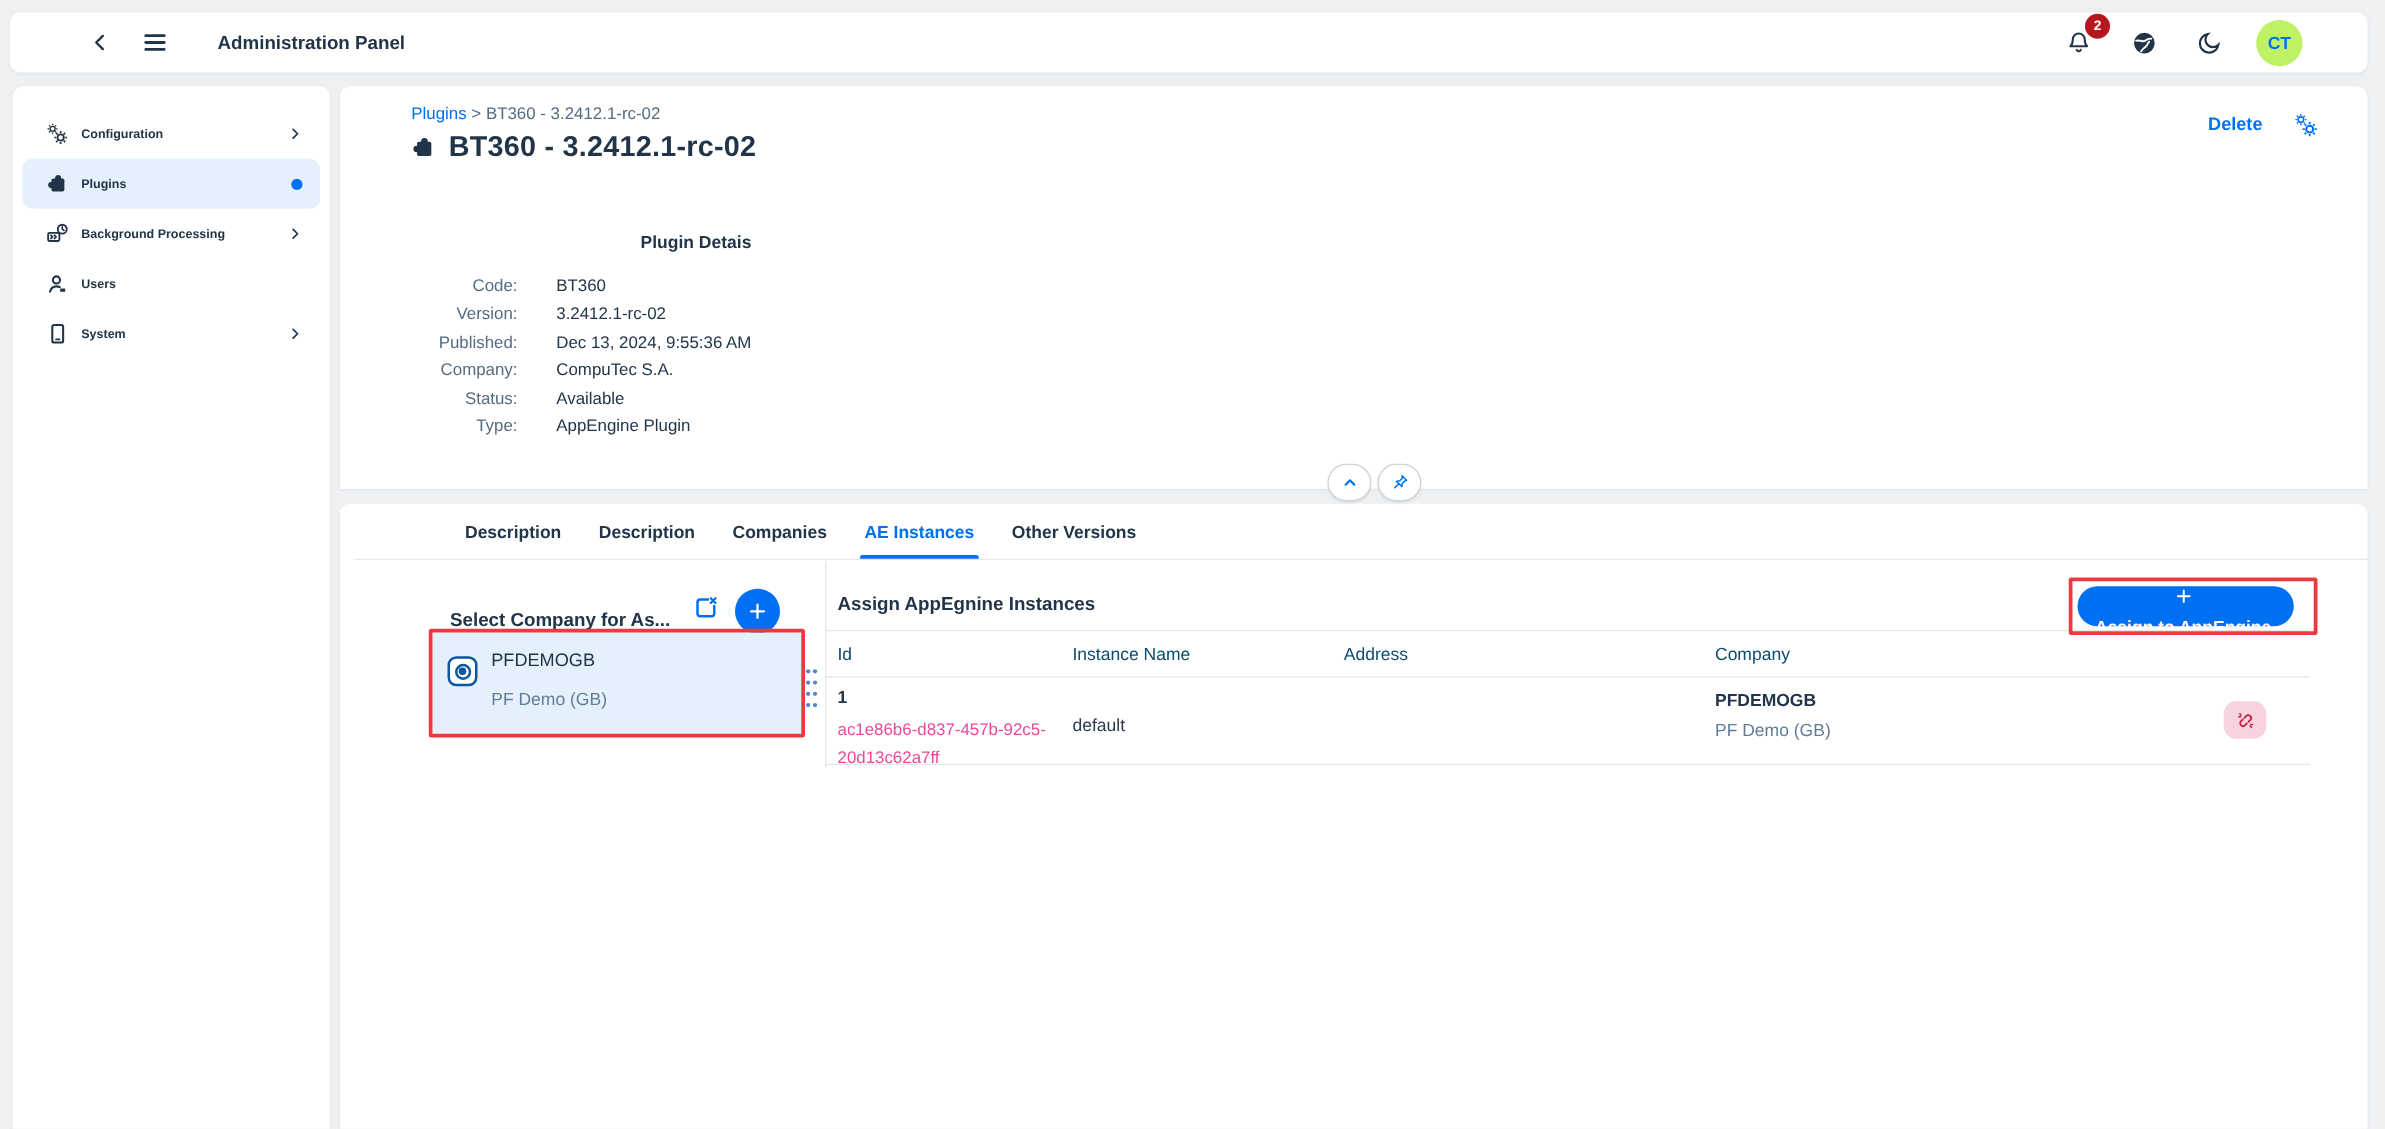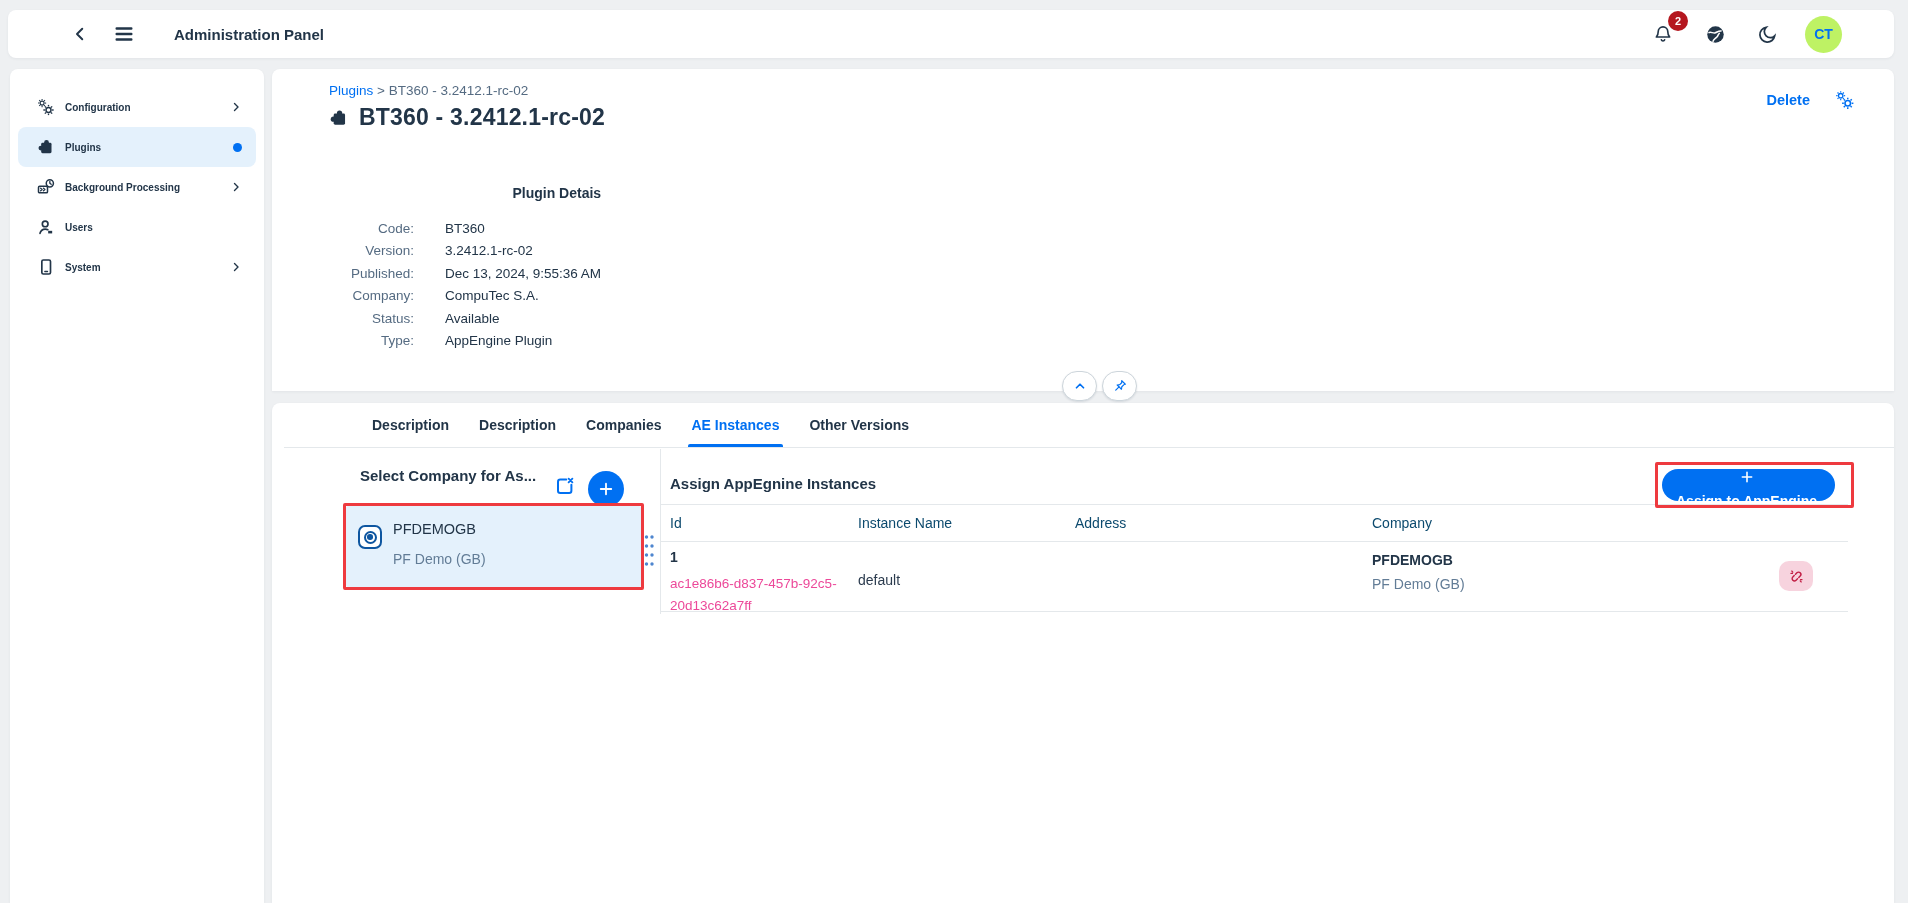--- a/index.html
+++ b/index.html
@@ -63,21 +63,21 @@
             display:flex; align-items:stretch; padding-left:88px; gap:30px;margin-left:12px; }
   .tab { display:flex; align-items:center; font-size:14px; font-weight:700; color:#223548;
          cursor:pointer; position:relative; }
   .tab.active { color:#0070f2; }
   .tab.active::after { content:""; position:absolute; left:-4px; right:-4px; bottom:0; height:3px;
                        border-radius:2px 2px 0 0; background:#0070f2; }
 
   .panel-divider { position:absolute; left:388px; top:46px; width:1px; height:165px; background:#e4e8eb; }
 
   
-  .select-heading { position:absolute; left:88px; top:64px; font-size:15px; font-weight:700; color:#223548; white-space:nowrap; }
+  .select-heading { position:absolute; left:88px; top:85px; font-size:15px; font-weight:700; color:#223548; white-space:nowrap; }
   .clear-btn { position:absolute; left:281px; top:71px; width:24px; height:24px; color:#0070f2; cursor:pointer; }
   .plus-btn { position:absolute; left:316px; top:68px; width:36px; height:36px; border-radius:50%;
               background:#0070f2; color:#fff; display:flex; align-items:center; justify-content:center; cursor:pointer; }
   .company-item { position:absolute; left:74px; top:103px; width:295px; height:81px; background:#e4f1fc;
                   border-radius:2px; cursor:pointer; }
   .radio { position:absolute; left:12px; top:19px; width:24px; height:24px; border:2.5px solid #0e56a0;
            border-radius:7px; background:#fff; display:flex; align-items:center; justify-content:center; cursor:pointer; }
   .radio-ring { width:13px; height:13px; border:2px solid #0e56a0; border-radius:50%;
                 display:flex; align-items:center; justify-content:center; }
   .radio-dot { width:5.5px; height:5.5px; border-radius:50%; background:#0e56a0; }

